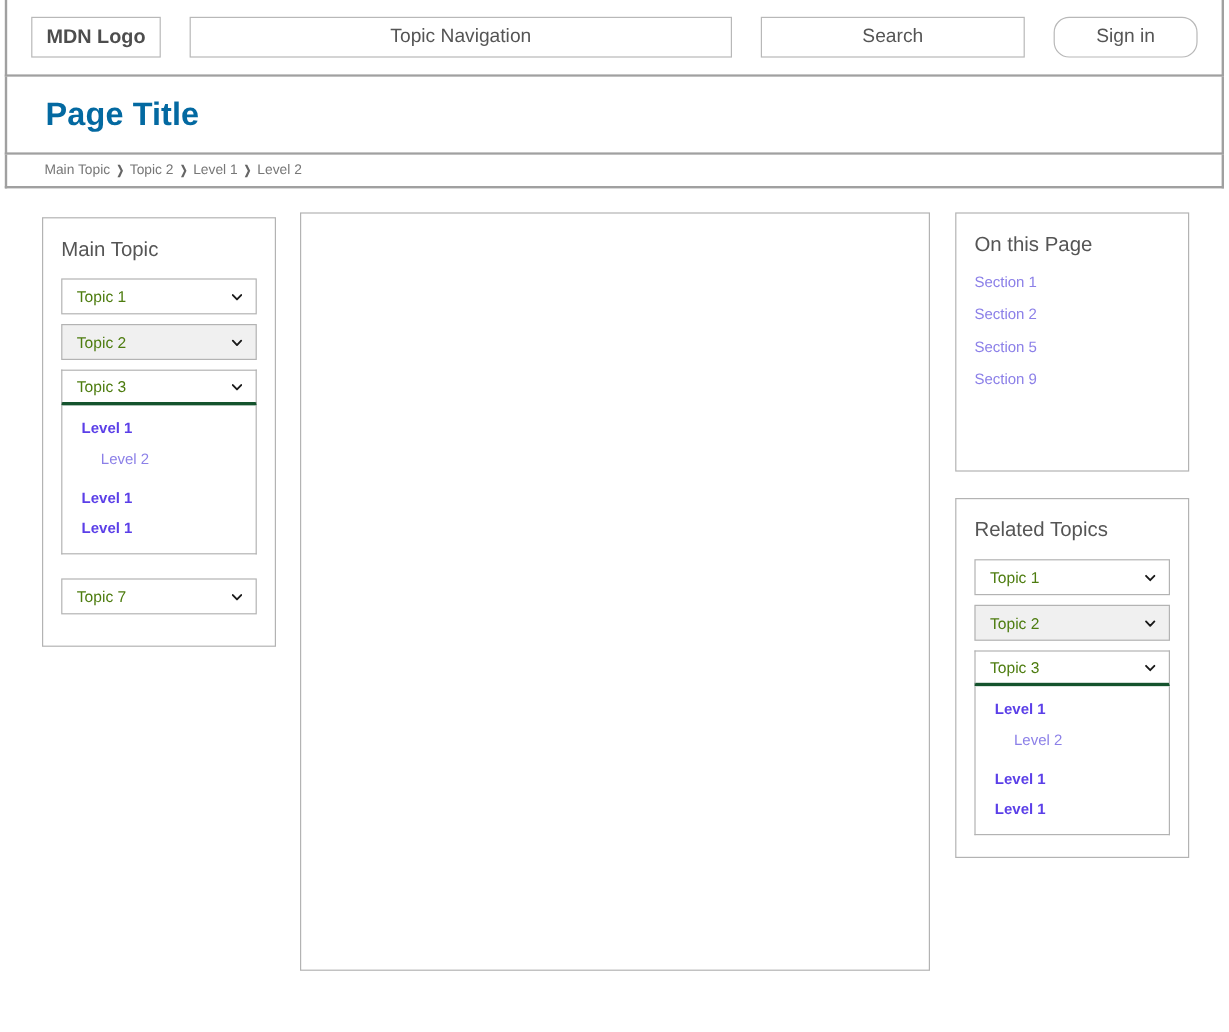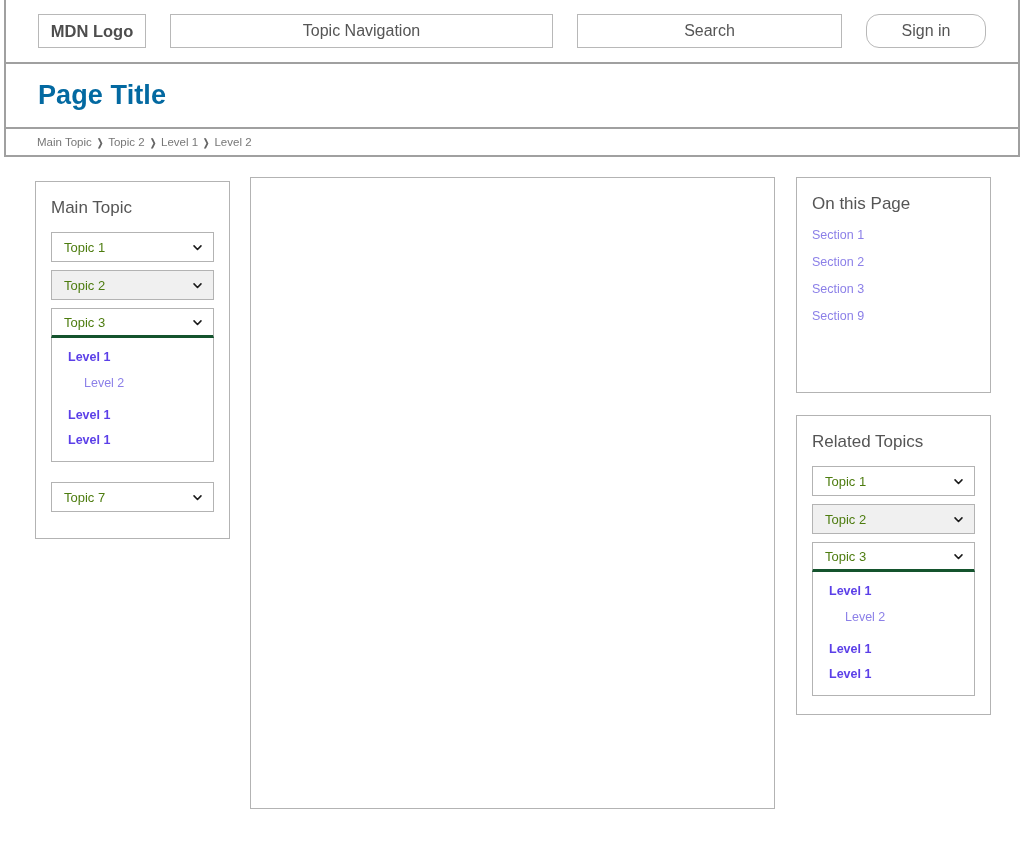--- a/index.html
+++ b/index.html
@@ -28,42 +28,42 @@
     height: 64px;
     border-left: 2px solid #a0a0a0;
     border-right: 2px solid #a0a0a0;
     border-bottom: 2px solid #a0a0a0;
     background: #ffffff;
   }
   .header-row {
     display: flex;
     align-items: center;
     height: 62px;
-    padding: 0 32px;
+    padding: 0 20px;
     gap: 24px;
   }
   .hbox {
     border: 1px solid #b8b8b8;
     background: #ffffff;
     height: 34px;
     display: flex;
     align-items: center;
     justify-content: center;
     font-size: 16px;
     color: #555555;
     white-space: nowrap;
   }
   .hbox-logo {
     width: 108px;
     font-weight: bold;
     color: #4d4d4d;
     font-size: 16.5px;
   }
   .hbox-nav { flex: 1 1 auto; }
-  .hbox-search { width: 265px; }
+  .hbox-search { width: 220px; }
   .hbox-signin { width: 120px; border-radius: 13px; }
 
   
   .title-shell {
     position: absolute;
     left: 4px;
     top: 64px;
     width: 1016px;
     height: 65px;
     border-left: 2px solid #a0a0a0;
@@ -295,21 +295,21 @@
   <main class="main-col">
     <div></div>
   </main>
 
   <aside class="right-col">
 
     <div class="card toc-card">
       <div class="card-title">On this Page</div>
       <a class="toc-link">Section 1</a>
       <a class="toc-link">Section 2</a>
-      <a class="toc-link">Section 3</a>
+      <a class="toc-link">Section 5</a>
       <a class="toc-link">Section 9</a>
     </div>
 
     <div class="right-gap"></div>
 
     <div class="card">
       <div class="card-title">Related Topics</div>
 
       <div class="acc">
         <div class="acc-head">

